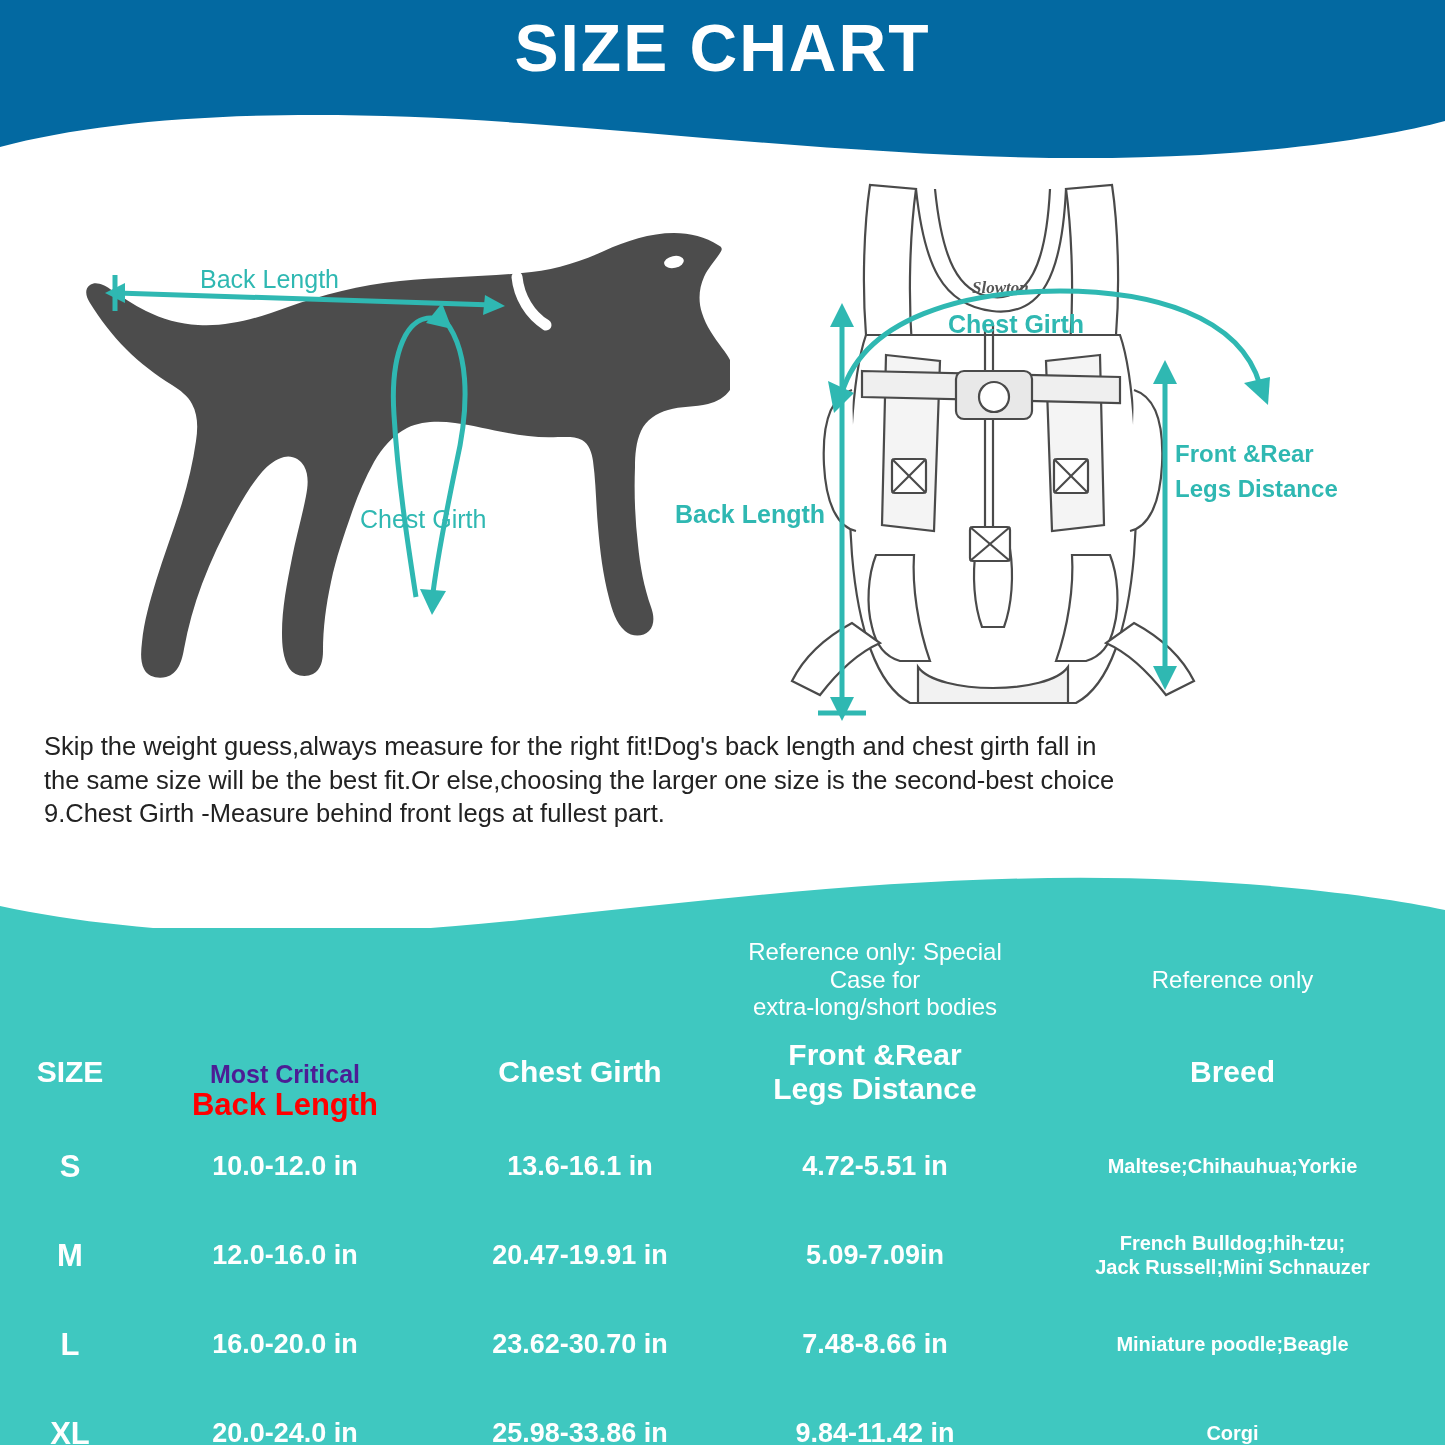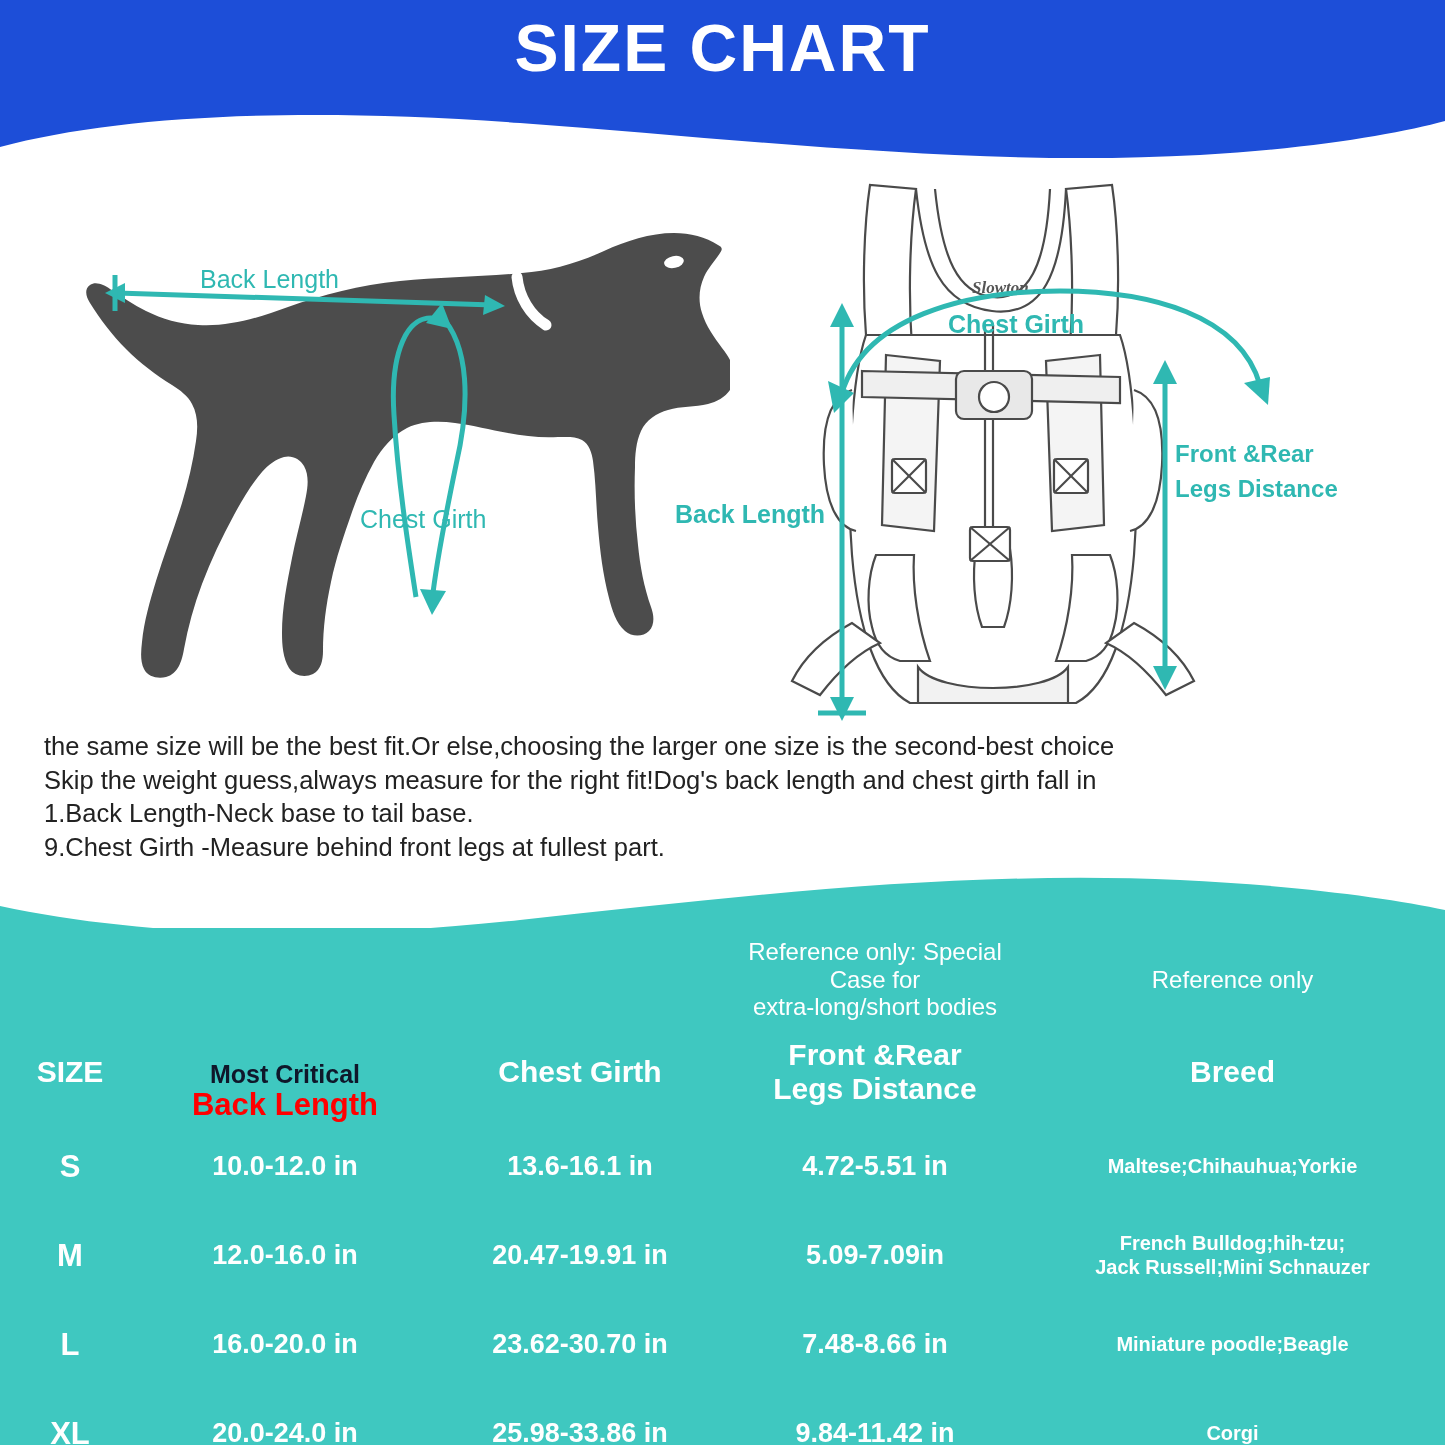--- a/index.html
+++ b/index.html
@@ -14,21 +14,21 @@
     overflow: hidden;
     position: relative;
   }
 
   
   .header {
     position: absolute;
     left: 0; top: 0;
     width: 1445px;
     height: 175px;
-    background: #1d4ed8;
+    background: #0369a1;
     overflow: hidden;
   }
   .header-title {
     position: absolute;
     top: 10px;
     width: 100%;
     text-align: center;
     color: #ffffff;
     font-size: 66px;
     font-weight: bold;
@@ -117,21 +117,21 @@
     line-height: 1.15;
     height: 62px;
   }
   .head-row td {
     font-size: 30px;
     font-weight: bold;
     height: 78px;
     line-height: 1.12;
   }
   .head-critical {
-    color: #0f172a;
+    color: #4c1d95;
     font-size: 25px;
     font-weight: bold;
     display: block;
     line-height: 1.1;
     margin-top: 40px;
   }
   .head-back {
     color: #ff0000;
     font-size: 31px;
     font-weight: bold;
@@ -313,23 +313,22 @@
       <line x1="25" y1="18" x2="25" y2="312" stroke="#2fb8b2" stroke-width="5"></line>
       <polygon points="25,0 13,24 37,24" fill="#2fb8b2"></polygon>
       <polygon points="25,330 13,306 37,306" fill="#2fb8b2"></polygon>
     </svg>
     <div class="meas-label small" style="left:495px;top:265px;">Front &amp;Rear</div>
     <div class="meas-label small" style="left:495px;top:300px;">Legs Distance</div>
   </div>
 </div>
 
 <div class="instructions">
+  <p>Skip the weight guess,always measure for the right fit!Dog's back length and chest girth fall in</p>
   <p>the same size will be the best fit.Or else,choosing the larger one size is the second-best choice</p>
-  <p>Skip the weight guess,always measure for the right fit!Dog's back length and chest girth fall in</p>
-  <p>1.Back Length-Neck base to tail base.</p>
   <p>9.Chest Girth -Measure behind front legs at fullest part.</p>
 </div>
 
 <svg class="table-wave" viewBox="0 0 1445 80" preserveAspectRatio="none">
   <path d="M0,80 L0,36 C140,66 320,72 520,50 C740,26 960,0 1180,10 C1290,15 1390,28 1445,40 L1445,80 Z" fill="#3fc8c0"></path>
 </svg>
 
 <div class="table-section">
   <table class="size-table">
     <colgroup>

